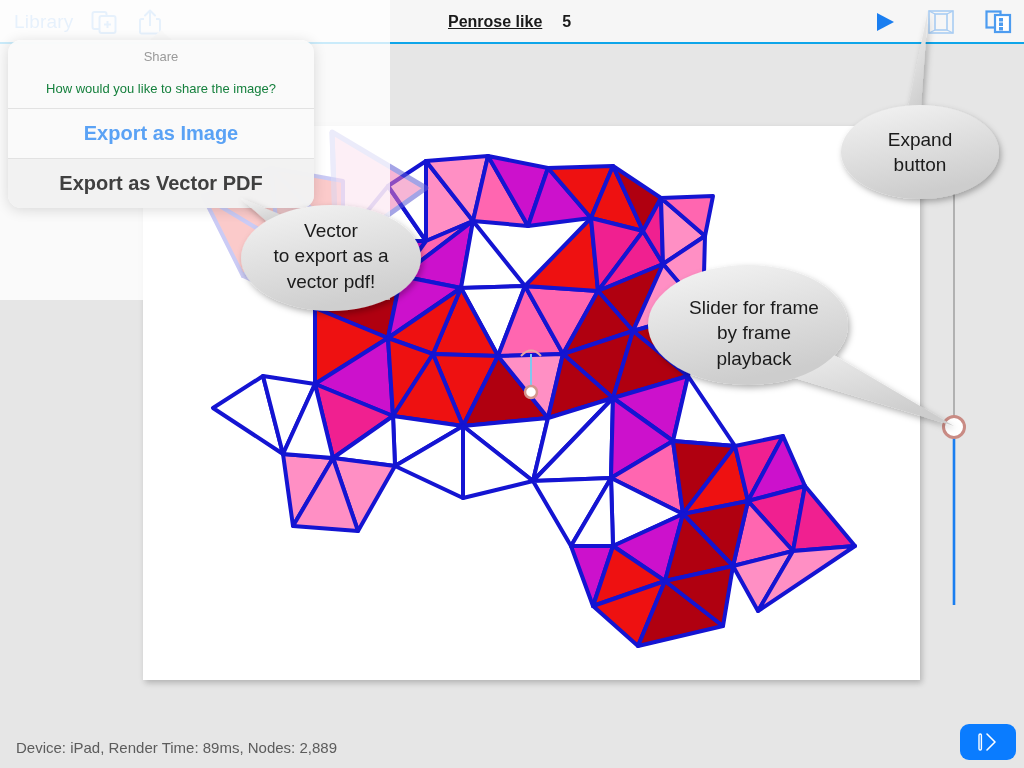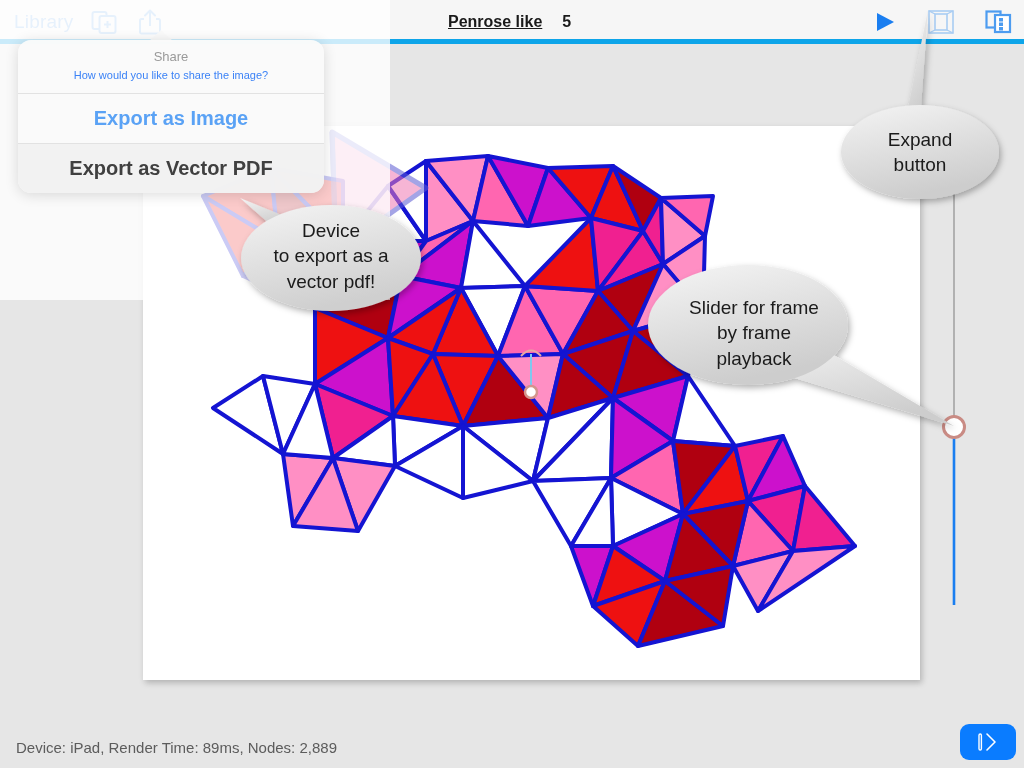--- a/index.html
+++ b/index.html
@@ -9,21 +9,21 @@
     background: #e6e6e6;
     font-family: "Liberation Sans", sans-serif;
     -webkit-font-smoothing: antialiased;
   }
   #root { position: relative; width: 1024px; height: 768px; }
 
   
   .toolbar {
     position: absolute; left: 0; top: 0; width: 1024px; height: 44px;
     background: #f6f6f6;
-    border-bottom: 5px solid #0ea5e9;
+    border-bottom: 2px solid #0ea5e9;
     box-sizing: border-box;
   }
   .tb-left { position: absolute; left: 14px; top: 0; height: 44px; display: flex; align-items: center; gap: 16px; }
   .library-label { color: #8fbdf0; font-size: 19px; letter-spacing: .2px; }
   .tb-icon { width: 30px; height: 30px; display: block; }
   .tb-center { position: absolute; left: 448px; top: 0; height: 44px; display: flex; align-items: center; gap: 20px; }
   .doc-title { color: #1a1a1a; font-size: 16px; font-weight: bold; text-decoration: underline; }
   .doc-frame { color: #1a1a1a; font-size: 16px; font-weight: bold; }
   .tb-right { position: absolute; right: 10px; top: 0; height: 44px; display: flex; align-items: center; gap: 28px; }
 
@@ -41,36 +41,36 @@
   
   .slider { position: absolute; left: 938px; top: 120px; width: 32px; height: 500px; }
   .slider svg { display: block; }
 
   
   .dim {
     position: absolute; left: 0; top: 0; width: 390px; height: 300px;
     background: rgba(255,255,255,.78);
   }
   .popover {
-    position: absolute; left: 18px; top: 40px; width: 306px;
+    position: absolute; left: 8px; top: 40px; width: 306px;
     background: rgba(250,250,250,.96);
     border-radius: 13px;
     box-shadow: 0 2px 14px rgba(0,0,0,.14);
     overflow: hidden;
   }
   .pop-arrow {
     position: absolute; left: 148px; top: 30px;
     width: 0; height: 0;
     border-left: 13px solid transparent;
     border-right: 13px solid transparent;
     border-bottom: 12px solid rgba(250,250,250,.96);
   }
   .pop-head { padding: 9px 12px 12px; text-align: center; }
   .pop-title { color: #9a9a9a; font-size: 13px; }
-  .pop-sub { color: #3b82f6; font-size: 11px; margin-top: 5px; }
+  .pop-sub { color: #15803d; font-size: 13px; margin-top: 17px; }
   .pop-row {
     border-top: 1px solid #e2e2e2;
     text-align: center;
     padding: 13px 8px;
     color: #5aa2f5;
     font-size: 20px;
     font-weight: bold;
   }
   .pop-row.highlight { color: #404040; font-weight: bold; background: rgba(235,235,235,.55); }
 
@@ -289,21 +289,21 @@
         <filter id="sA" x="-30%" y="-30%" width="170%" height="170%">
           <feDropShadow dx="2" dy="3" stdDeviation="3" flood-color="#000" flood-opacity="0.3"></feDropShadow>
         </filter>
       </defs>
       <g filter="url(#sA)">
         <path d="M36,30 L4,2 L48,20 Z" fill="url(#gA)"></path>
         <ellipse cx="95" cy="62" rx="90" ry="53" fill="url(#gA)"></ellipse>
       </g>
     </svg>
     <div class="ctext">
-      <span>Device</span>
+      <span>Vector</span>
       <span>to export as a</span>
       <span>vector pdf!</span>
     </div>
   </div>
 
 
   <div class="callout" style="left:646px; top:258px; width:216px; height:150px;">
     <svg width="216" height="150" viewBox="0 0 216 150">
       <defs>
         <linearGradient id="gD" x1="0" y1="0" x2="0.35" y2="1">

